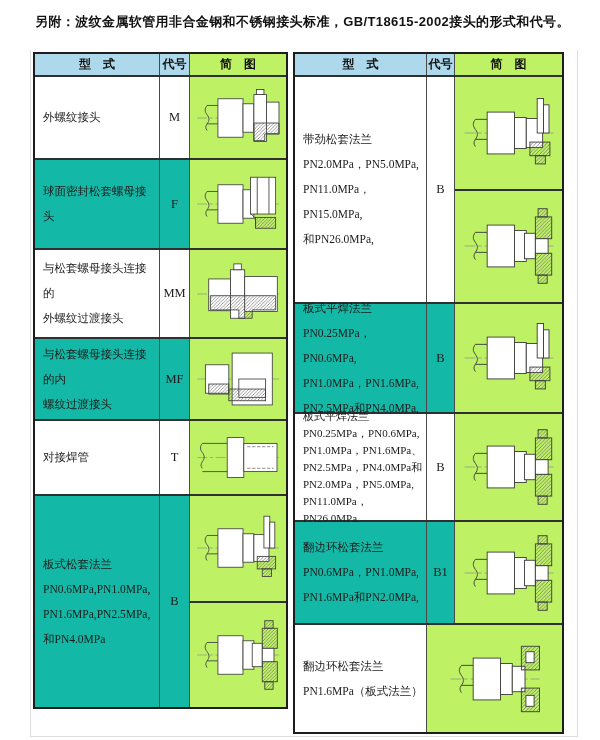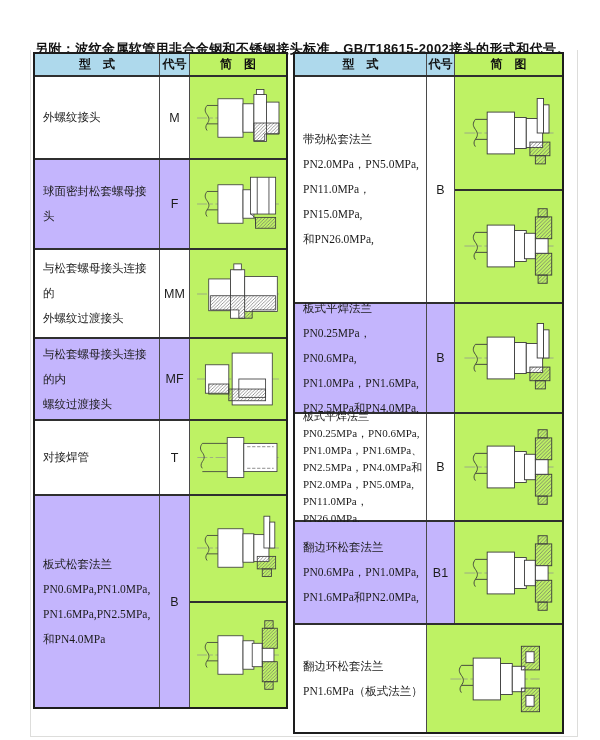--- a/index.html
+++ b/index.html
@@ -9,21 +9,21 @@
     font-family:"Liberation Sans",sans-serif;
     color:#1c1c1c;
   }
   .scan-frame{
     position:absolute;left:30px;top:50px;width:546px;height:686px;
     border-left:1px solid #dddddb;border-right:1px solid #dddddb;border-bottom:1px solid #dddddb;
     pointer-events:none;
   }
   .page-title{
     position:absolute;left:35px;top:13px;width:540px;
-    font-size:13px;font-weight:700;letter-spacing:.4px;color:#121212;margin-top:27px;
+    font-size:13px;font-weight:700;letter-spacing:.4px;color:#121212;
   }
   .tbl{
     position:absolute;top:52px;background:#fff;
     border:2px solid #1d1d1d;box-sizing:border-box;
     display:flex;flex-direction:column;
   }
   .tbl-left{left:33px;width:255px}
   .tbl-right{left:293px;width:271px}
   .row{display:flex;flex:none;border-bottom:2px solid #2f2f2f;box-sizing:border-box;background:#fff}
   .row:last-child{border-bottom:none}
@@ -32,27 +32,27 @@
   .cell{
     box-sizing:border-box;border-right:1px solid #4a4a4a;
     display:flex;align-items:center;background:transparent;
   }
   .cell:last-child{border-right:none}
   .type{
     padding:3px 3px 3px 8px;font-size:11.5px;line-height:25px;
     white-space:pre-line;font-family:"Liberation Serif","DejaVu Serif",serif;
   }
   .tight .type{line-height:17px;font-size:11px}
-  .code{justify-content:center;font-family:Liberation Sans, sans-serif;font-size:12.5px}
+  .code{justify-content:center;font-family:Liberation Serif, serif;font-size:12.5px}
   .tbl-left .type{width:125px}
   .tbl-left .code{width:30px}
   .tbl-right .type{width:132px}
   .tbl-right .code{width:28px}
   .diag{flex:1;flex-direction:column;justify-content:center;align-items:center;background:#bef264;padding:0}
-  .hl .type,.hl .code{background:#c4b5fd}
+  .hl .type,.hl .code{background:#14b8a6}
   .sub{flex:1;width:100%;display:flex;align-items:center;justify-content:center;box-sizing:border-box}
   .sub:first-child{border-bottom:2px solid #2f2f2f}
   svg.fit{display:block;stroke:#3c3c3c;fill:none;stroke-width:1}
   .tbl-left svg.fit{width:92px;height:74px}
   .tbl-right svg.fit{width:100px;height:80px}
   .defs-hidden{position:absolute;width:0;height:0;overflow:hidden}
 </style>
 </head>
 <body>
 

